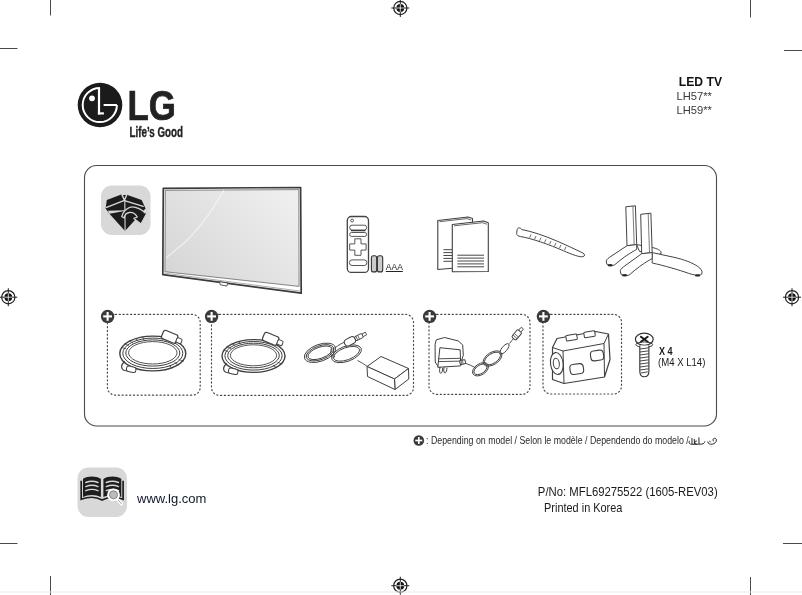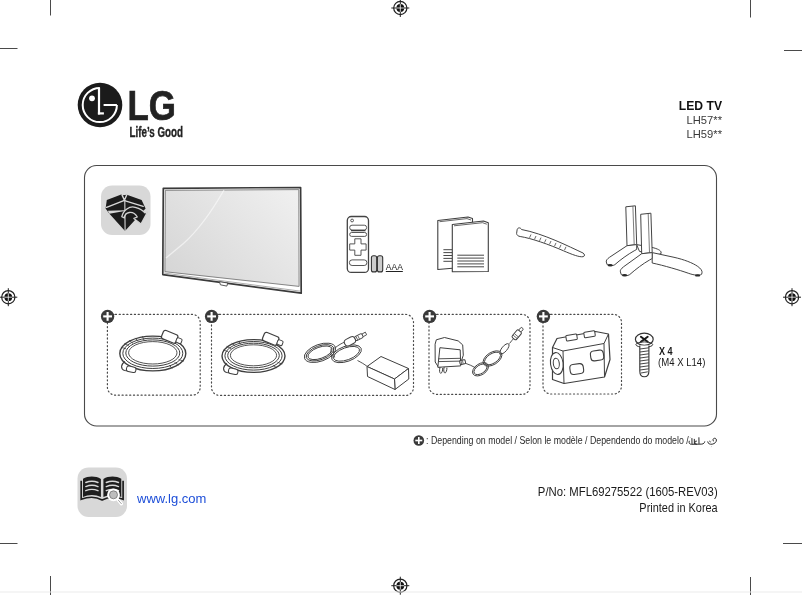--- a/index.html
+++ b/index.html
@@ -345,30 +345,30 @@
     <path d="M 691.9 438.1 L 692 444.2 M 694.3 438.9 L 694.4 444.1 M 698.9 437.3 L 699 443.9"></path>
     <path d="M 696.9 441.1 A 1.6 1.6 0 1 0 696.9 444.2"></path>
     <path d="M 701.8 444.1 C 703.6 443.9 704.6 442.9 704.8 441.4"></path>
     <path d="M 690.3 437.4 l 0.1 0.1" stroke-width="1.3"></path>
     <path d="M 707.6 441.5 C 707.9 443.5 709.8 444.6 712.2 444.2 C 714.8 443.7 716.6 441.9 716.4 439.9 C 716.2 438.4 714.8 437.8 713.6 438.6 C 712.6 439.4 712.8 440.9 714 441.3"></path>
     <path d="M 708.8 441.9 l 0.8 -0.7 l 0.8 0.7 l 0.8 -0.7" stroke-width="0.8"></path>
     <path d="M 711.3 446.8 l 0.1 0.1" stroke-width="1.3"></path>
   </g>
 </svg>
 
-<div class="t" style="right:79.5px;top:99px;text-align:right;">
+<div class="t" style="right:79.5px;top:75px;">
   <div style="font-size:13.5px;font-weight:bold;color:#111;line-height:14px;transform:scaleX(0.9);transform-origin:right;">LED TV</div>
   <div style="font-size:11.8px;color:#3a3a3a;line-height:13.9px;margin-top:0.6px;transform:scaleX(0.95);transform-origin:right;">LH57**<br>LH59**</div>
 </div>
 
 <div class="t" style="left:385.8px;top:261.8px;font-size:8.5px;color:#222;text-decoration:underline;">AAA</div>
 
 <div class="t" style="left:659.2px;top:345.2px;font-size:10.5px;font-weight:bold;color:#1a1a1a;transform:scaleX(0.86);transform-origin:left;">X 4</div>
 <div class="t" style="left:658px;top:356.4px;font-size:11px;color:#1a1a1a;transform:scaleX(0.87);transform-origin:left;">(M4 X L14)</div>
 
 <div class="t" style="left:426.4px;top:434.8px;font-size:10px;color:#2a2a2a;transform:scaleX(0.88);transform-origin:left;">: Depending on model / Selon le modèle / Dependendo do modelo /</div>
 
-<div class="t" style="left:137px;top:491.2px;font-size:13px;color:#1d4ed8;transform:scaleX(1);transform-origin:left;">www.lg.com</div>
-
-<div class="t" style="right:84.4px;top:484.4px;text-align:right;font-size:13px;color:#1a1a1a;line-height:15.2px;">
+<div class="t" style="left:137px;top:491.2px;font-size:13px;color:#0f172a;transform:scaleX(1);transform-origin:left;">www.lg.com</div>
+
+<div class="t" style="right:84.4px;top:484.4px;text-align:left;font-size:13px;color:#1a1a1a;line-height:15.2px;">
   <div style="transform:scaleX(0.87);transform-origin:right;">P/No: MFL69275522 (1605-REV03)</div>
   <div style="transform:scaleX(0.84);transform-origin:right;">Printed in Korea</div>
 </div>
 
 </body></html>

